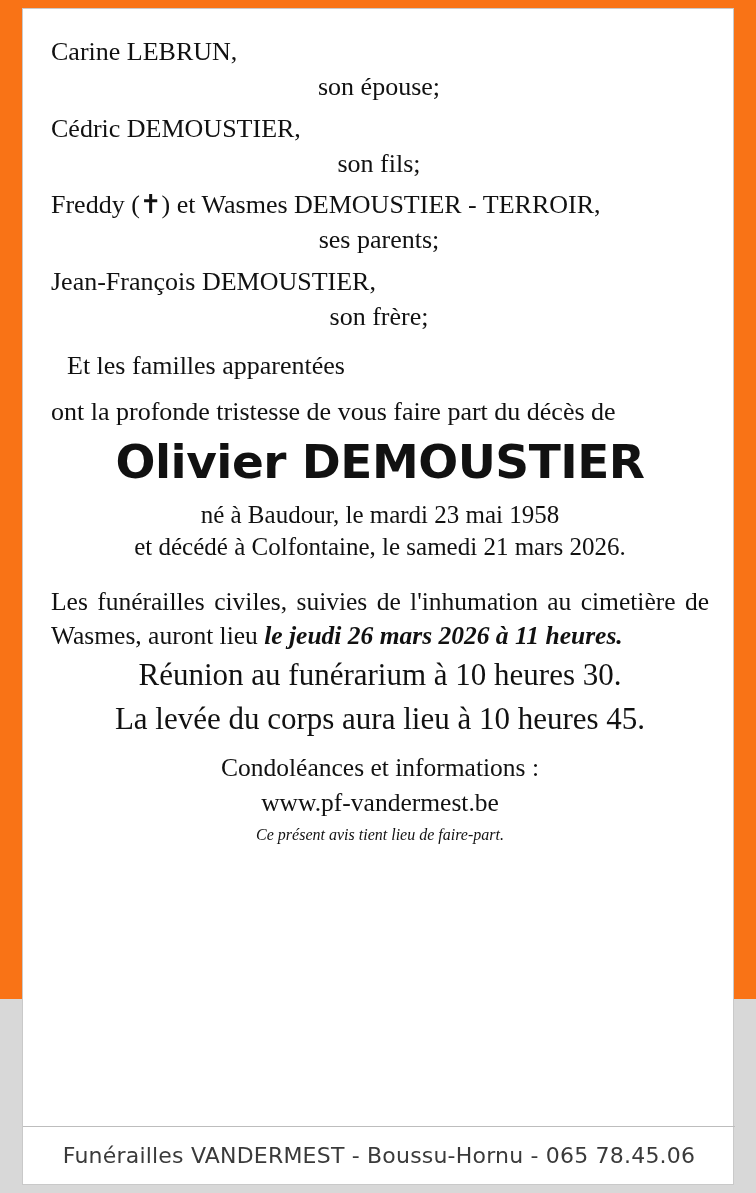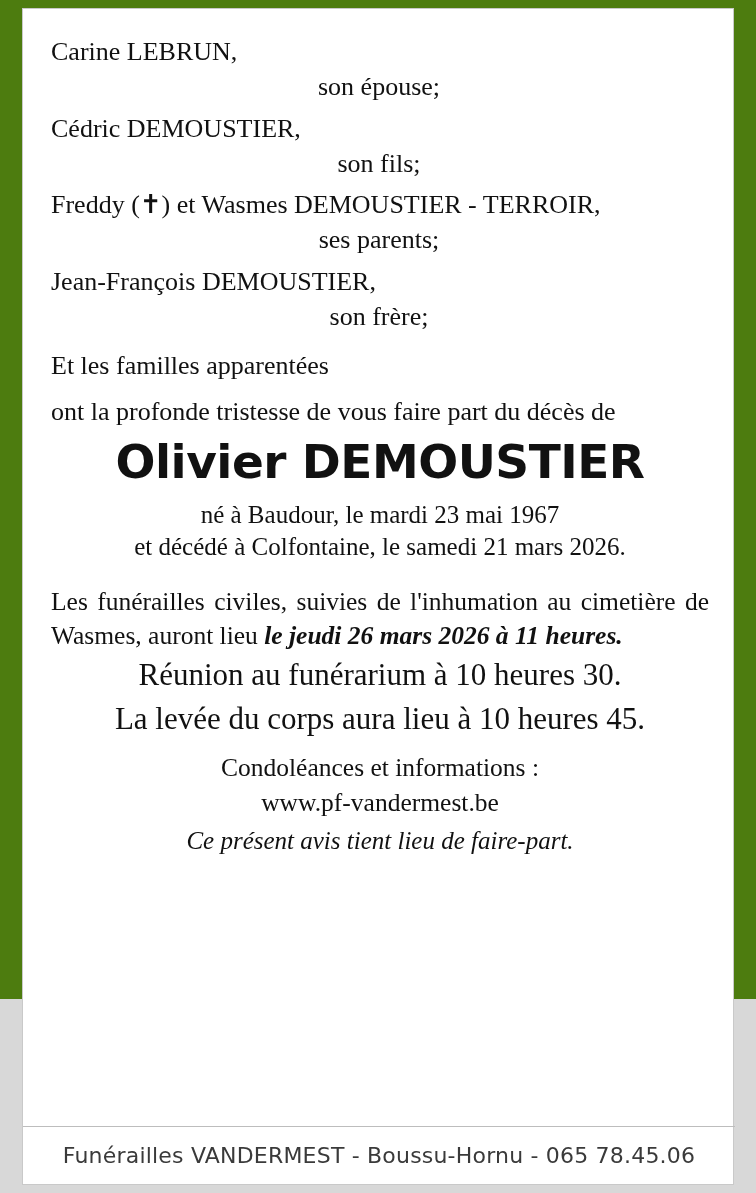--- a/index.html
+++ b/index.html
@@ -12,21 +12,21 @@
     background: #d8d8d8;
     font-family: "Liberation Serif", serif;
     color: #111;
     overflow: hidden;
   }
   .page {
     position: relative;
     width: 756px;
     height: 999px;
     box-sizing: border-box;
-    background: #4d7c0f;
+    background: #f97316;
   }
   .card {
     position: absolute;
     left: 22px;
     top: 8px;
     width: 712px;
     height: 1177px;
     background: #ffffff;
     box-sizing: border-box;
     border: 1px solid #c9c9c9;
@@ -52,21 +52,21 @@
     text-align: center;
     margin: 0 0 8px 0;
     padding-right: 2px;
   }
   .rel-line.tight {
     margin-bottom: 6px;
   }
   .families {
     font-size: 26px;
     line-height: 1.3;
-    margin: 16px 0 14px 0;
+    margin: 16px 0 14px 16px;
   }
   .announce {
     font-size: 26px;
     line-height: 1.18;
     margin: 0 0 6px 0;
   }
 
   .monsieur {
     text-align: center;
     font-family: "DejaVu Sans", sans-serif;
@@ -121,21 +121,21 @@
     margin: 12px 0 0 0;
   }
   .web {
     text-align: center;
     font-size: 25.5px;
     line-height: 1.34;
     margin: 0;
   }
   .faire-part {
     text-align: center;
-    font-size: 25px;
+    font-size: 16px;
     font-style: italic;
     line-height: 1.34;
     margin: 4px 0 0 0;
   }
 
   .footer {
     position: absolute;
     left: 0;
     bottom: 0;
     width: 712px;
@@ -171,21 +171,21 @@
 
       <p class="name-line">Jean-François DEMOUSTIER,</p>
       <p class="rel-line tight">son frère;</p>
 
       <p class="families">Et les familles apparentées</p>
 
       <p class="announce">ont la profonde tristesse de vous faire part du décès de</p>
 
       <p class="deceased">Olivier DEMOUSTIER</p>
 
-      <p class="birth">né à Baudour, le mardi 23 mai 1967</p>
+      <p class="birth">né à Baudour, le mardi 23 mai 1958</p>
       <p class="death">et décédé à Colfontaine, le samedi 21 mars 2026.</p>
 
       <p class="para">
         <span>Les funérailles civiles, suivies de l'inhumation au cimetière de Wasmes, auront lieu </span><b>le jeudi 26 mars 2026 à 11 heures.</b>
       </p>
 
       <p class="center-line">Réunion au funérarium à 10 heures 30.</p>
       <p class="center-line">La levée du corps aura lieu à 10 heures 45.</p>
 
 

